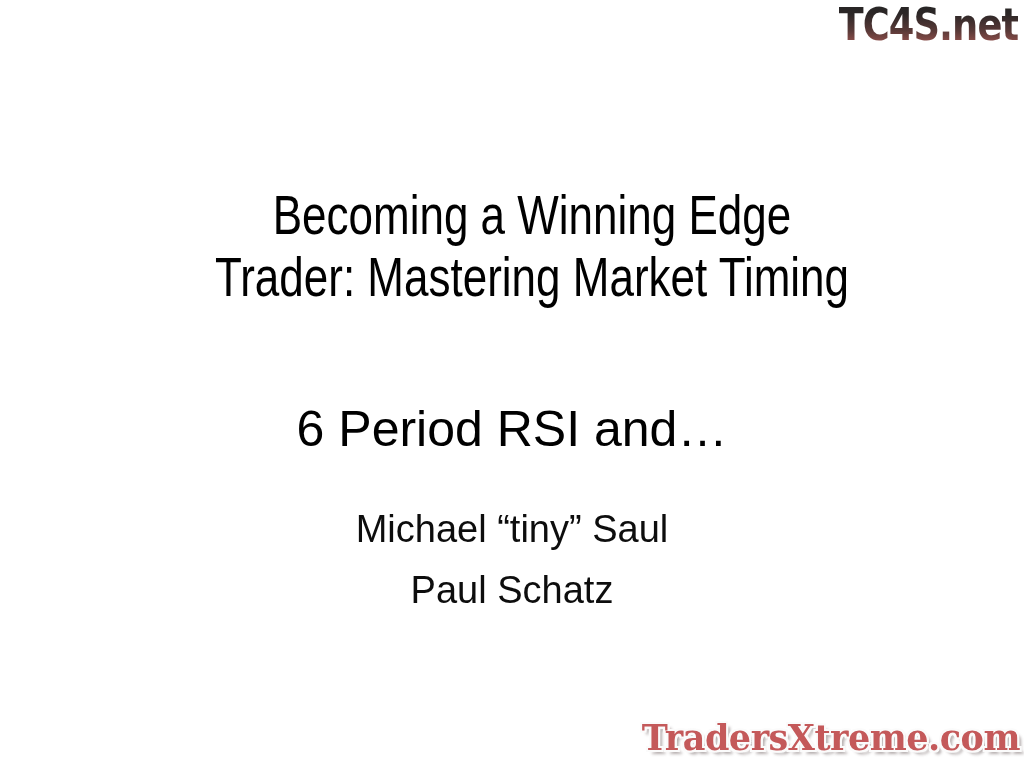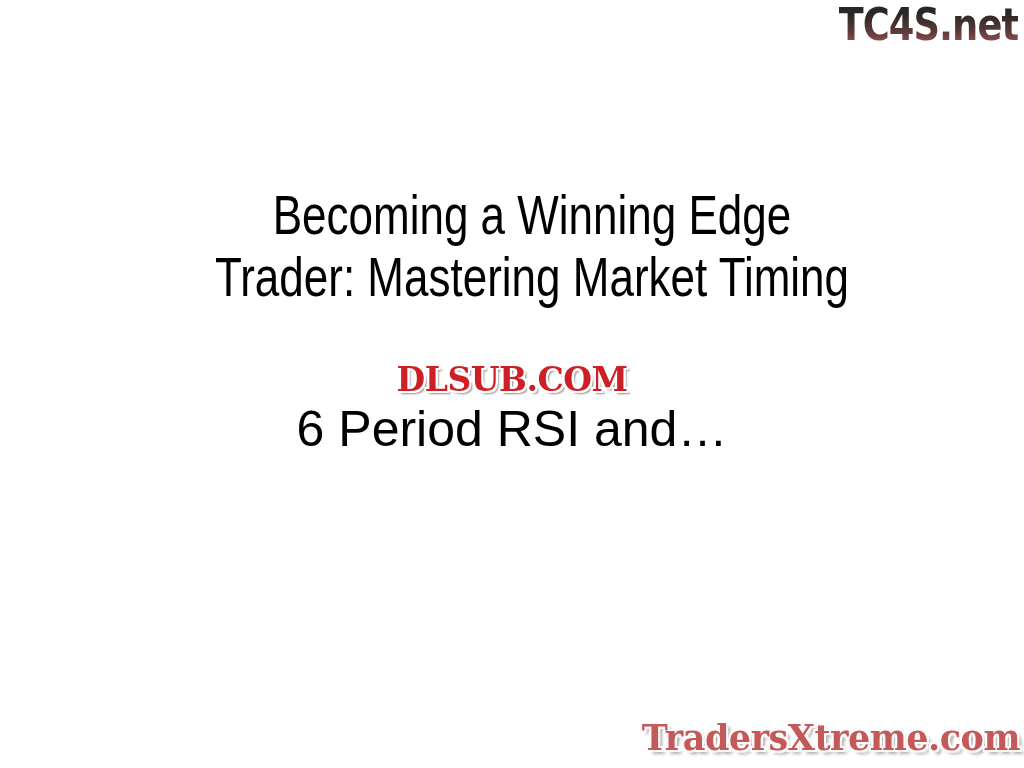--- a/index.html
+++ b/index.html
@@ -155,20 +155,23 @@
 
 <div id="slide">
 
   <div class="wm-tc4s">TC4S.net</div>
 
   <div class="title-block">
     <div class="title-line">Becoming a Winning Edge</div>
     <div class="title-line">Trader: Mastering Market Timing</div>
   </div>
 
-  <div class="wm-dlsub">DLSUB.COM</div>
 
   <div class="subtitle-line">6 Period RSI and…</div>
 
+  <div class="names">
+    <div class="name-line">Michael “tiny” Saul</div>
+    <div class="name-line">Paul Schatz</div>
+  </div>
 
   <div class="wm-traders">TradersXtreme.com</div>
 
 </div>
 
 </body></html>

